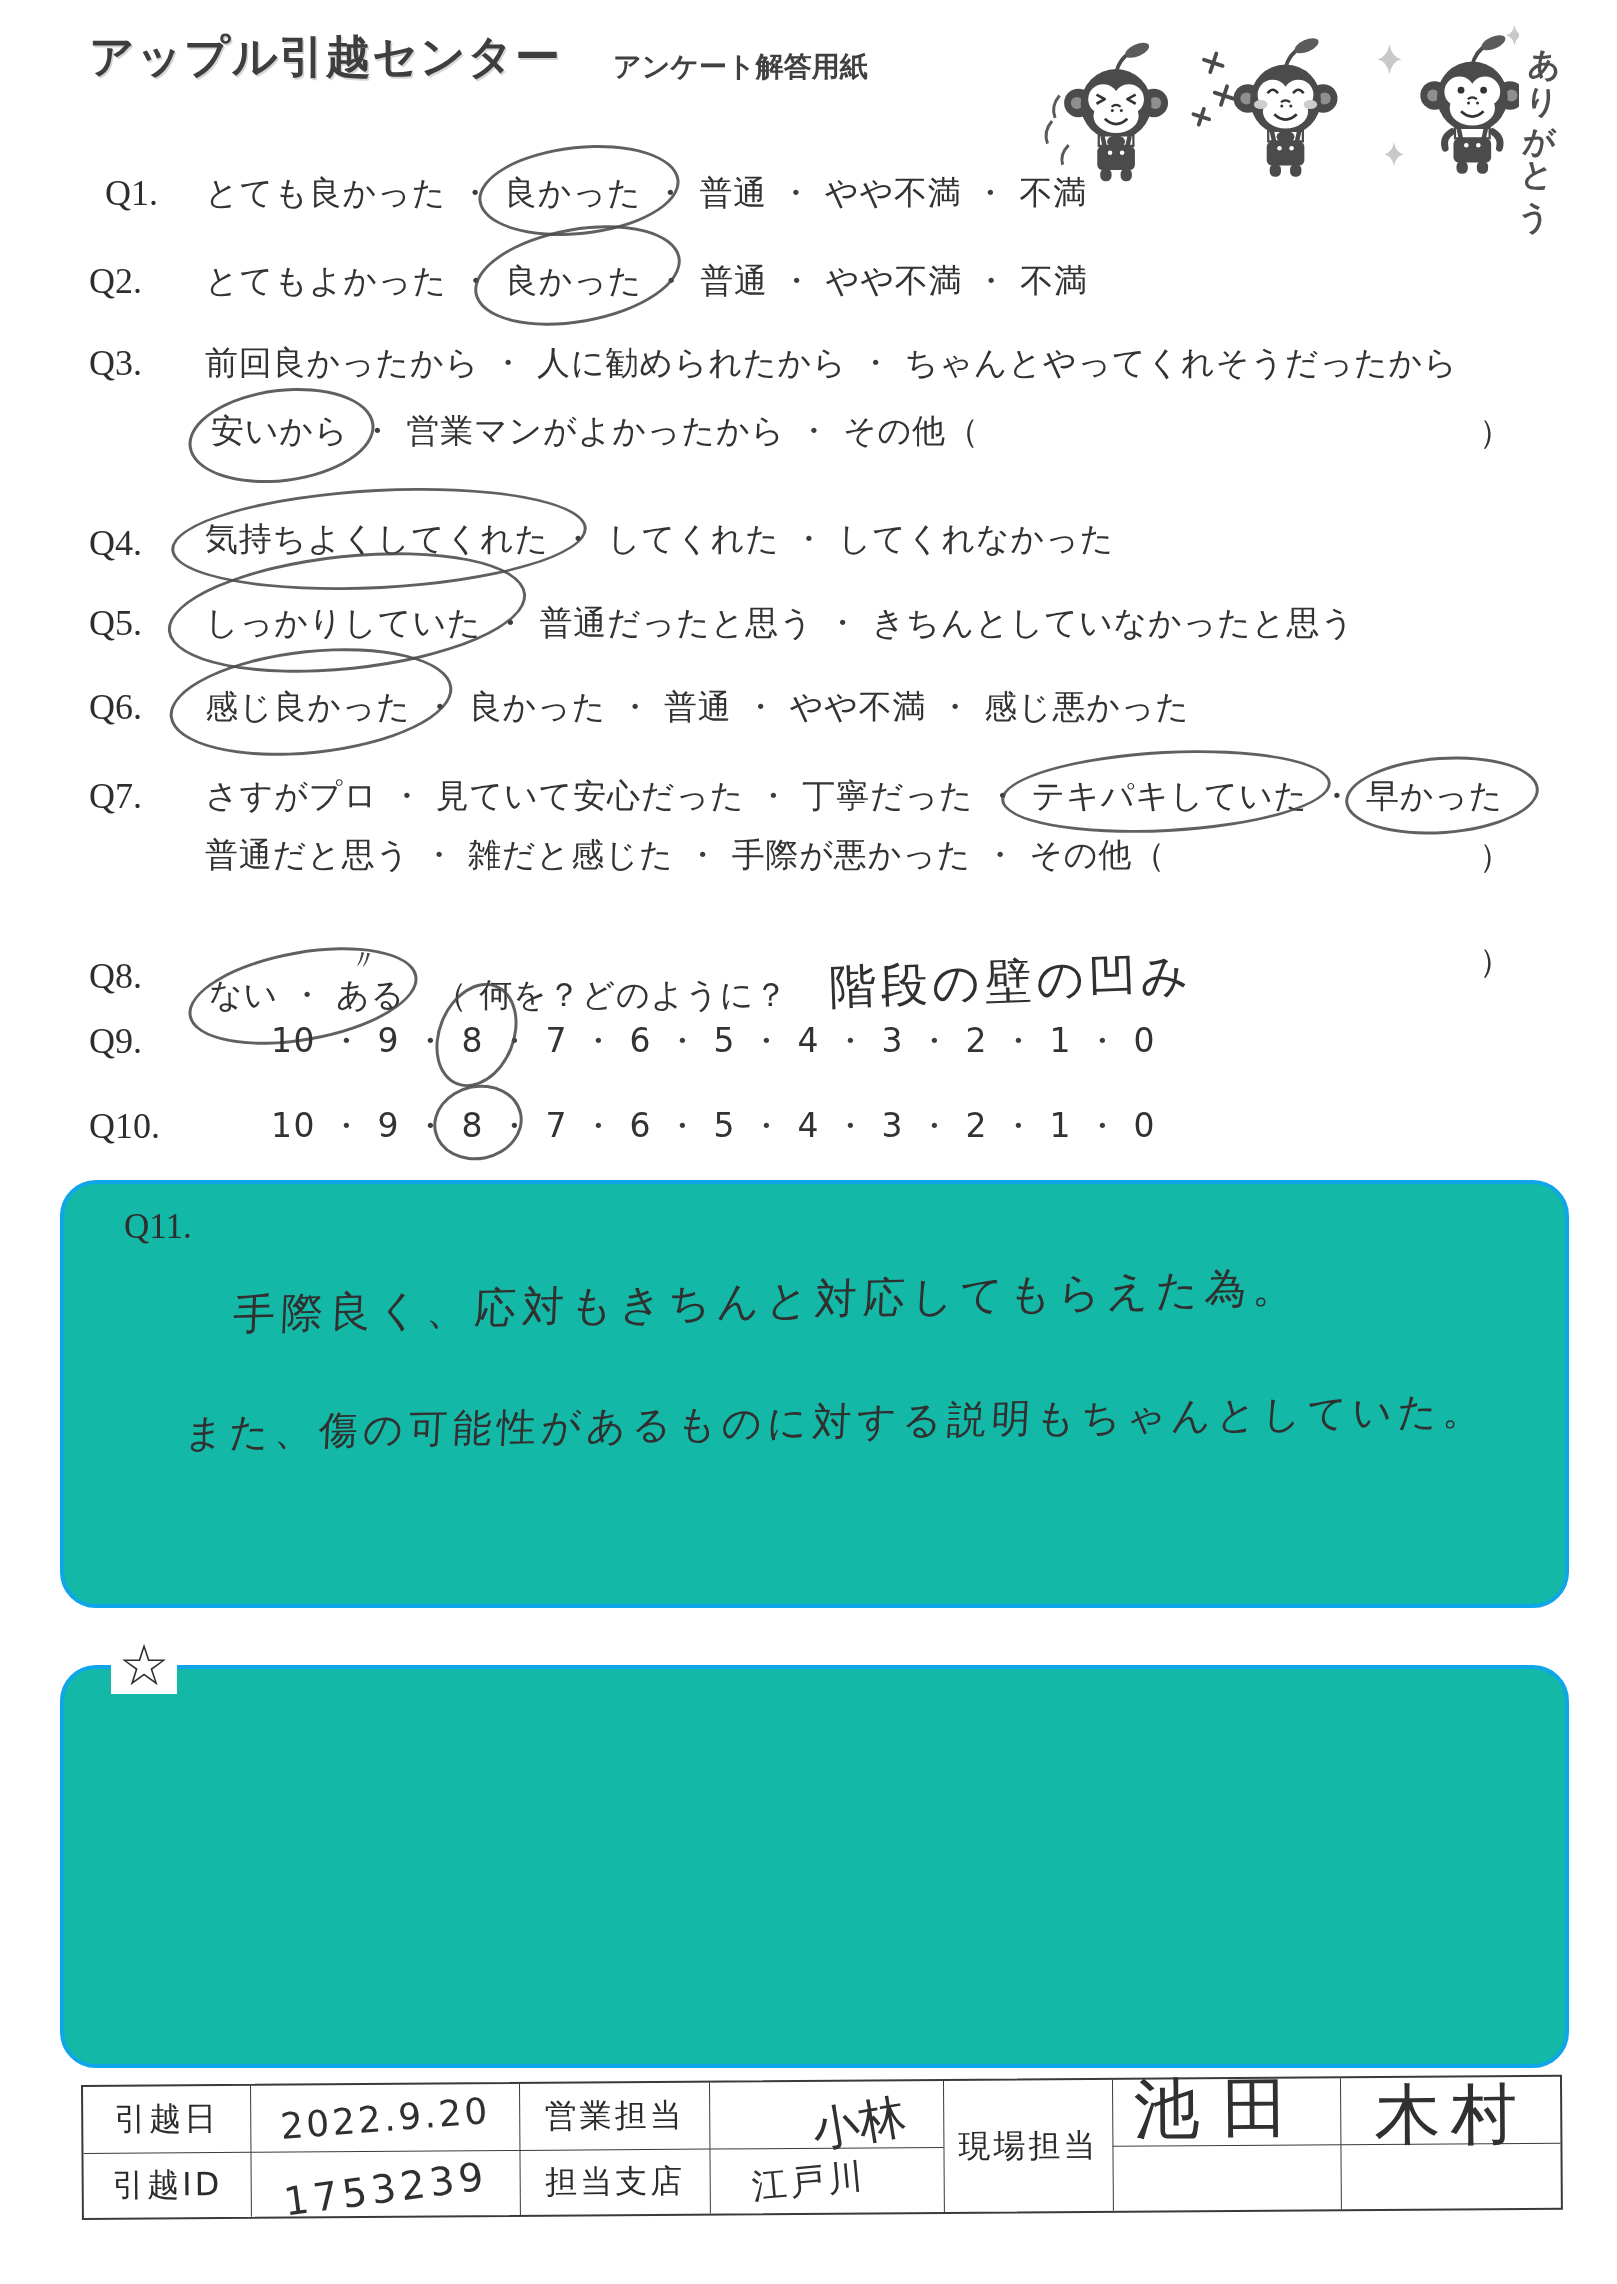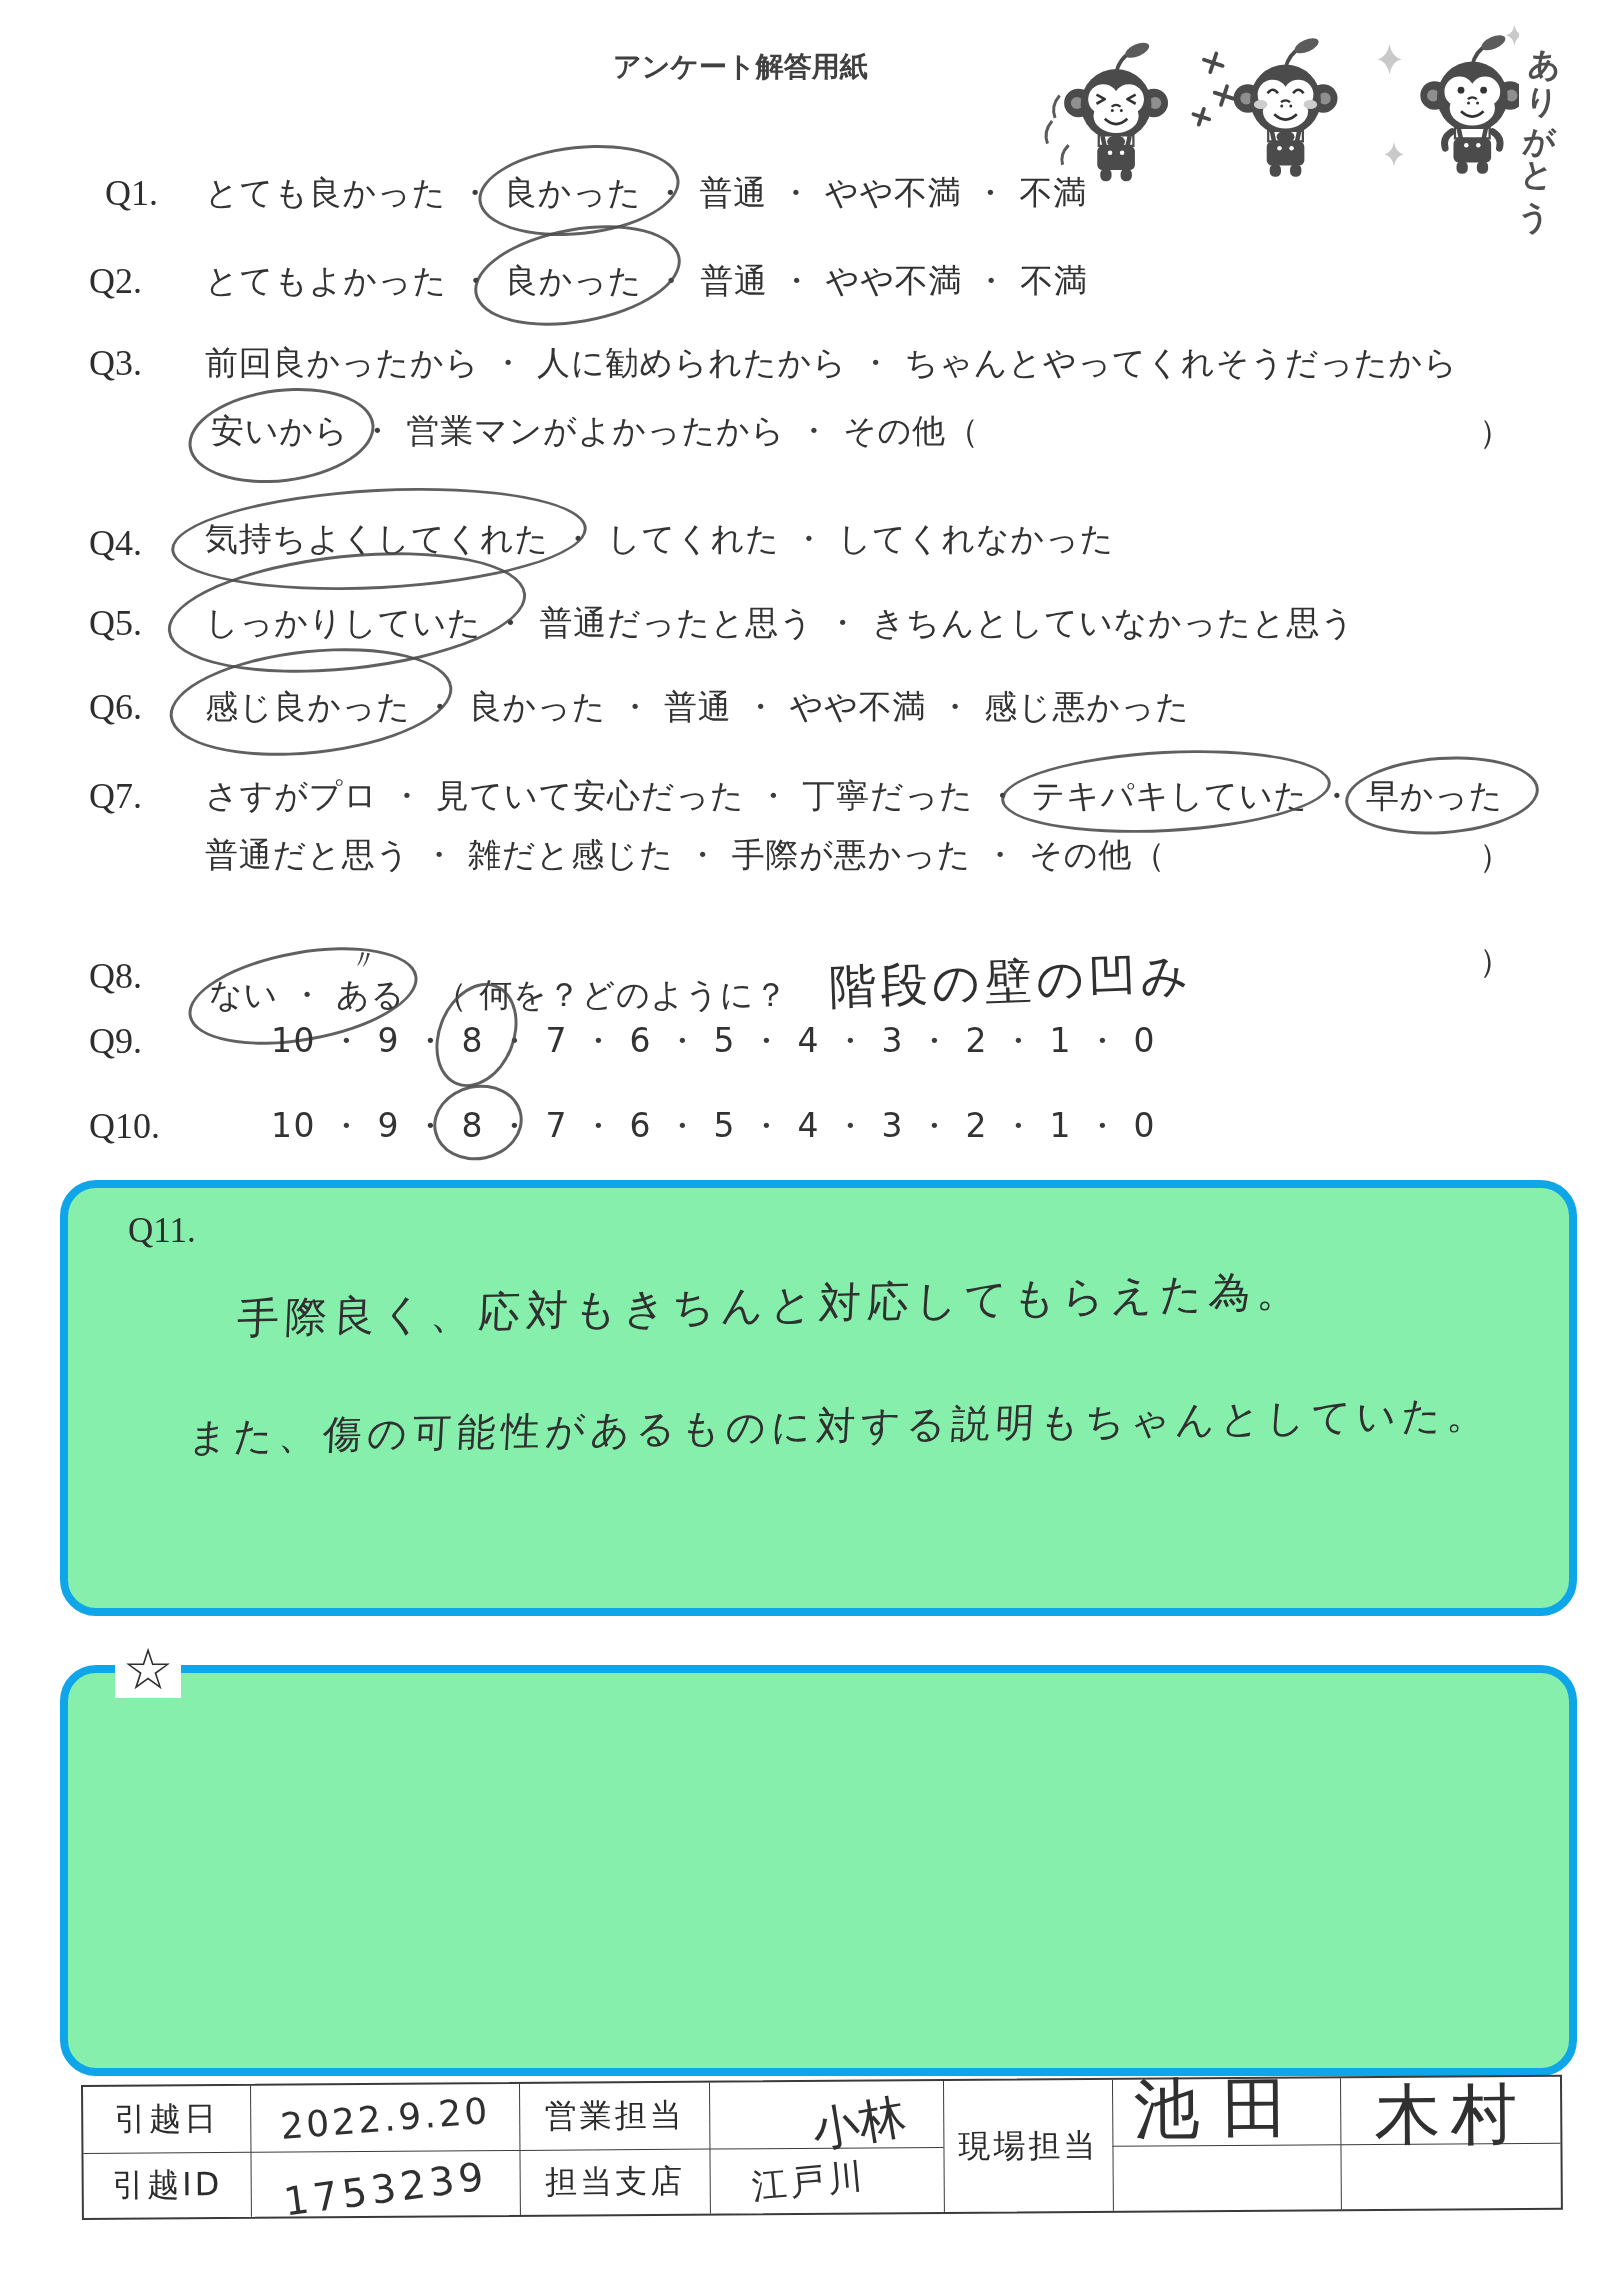--- a/index.html
+++ b/index.html
@@ -21,21 +21,21 @@
   .sep{margin:0 12px;color:#3c3c3c;}
   .nums .sep{margin:0 13.5px;}
   .opt{position:relative;display:inline-block;}
   .circ{position:absolute;border:3px solid rgba(74,74,74,.88);border-radius:50%;pointer-events:none;}
   .ditto{position:absolute;top:-35px;left:13.5px;font-size:29px;color:#444;font-style:normal;transform:rotate(8deg);}
   .suffix{margin-left:29px;}
   .hw{color:#303030;display:inline-block;}
   .ans{font-size:47px;margin-left:41px;position:relative;top:-9px;transform:rotate(-2deg);letter-spacing:4.5px;}
   .close-paren{position:absolute;font-size:33px;color:#333;}
   
-  .big-box{position:absolute;left:60px;width:1501px;border:8px solid #0ea5e9;border-radius:36px;background:#86efac;}
+  .big-box{position:absolute;left:60px;width:1501px;border:4px solid #0ea5e9;border-radius:36px;background:#14b8a6;}
   #q11box{top:1180px;height:420px;}
   #starbox{top:1665px;height:395px;}
   .q11-label{position:absolute;left:60px;top:22.6px;font-family:"Liberation Serif","DejaVu Serif",serif;
              font-size:35px;color:#2e2e2e;}
   .hw-line1{position:absolute;left:169px;top:89px;font-size:42px;transform:rotate(-1.5deg) skewX(-4deg);letter-spacing:6px;}
   .hw-line2{position:absolute;left:120px;top:211px;font-size:39px;transform:rotate(-1deg) skewX(-4deg);letter-spacing:5.3px;}
   .star{position:absolute;left:47px;top:-32px;font-size:57px;color:#2f2f2f;background:#fff;padding:0 7.5px;line-height:1;}
   
   .ftable{position:absolute;left:81px;top:2085px;display:grid;
           grid-template-columns:167px 269px 190px 234px 169px 228px 220px;
@@ -51,20 +51,21 @@
   .sig-kobayashi{font-size:47px;transform:rotate(-9deg) translate(30px,13.5px);z-index:2;}
   .sig-edogawa{font-size:35px;transform:rotate(-5deg) translate(-19px,-1.5px);letter-spacing:3px;}
   .sig-ikeda{font-size:66px;transform:translate(-4.5px,-3px);letter-spacing:22.6px;z-index:2;}
   .sig-kimura{font-size:66px;transform:translate(0,4.5px);letter-spacing:10.5px;z-index:2;}
 </style>
 </head>
 <body>
 
 <div class="page">
 
+  <div class="title">アップル引越センター</div>
   <div class="subtitle">アンケート解答用紙</div>
 
   <svg class="mascots" width="482" height="187" viewBox="0 0 640 248">
     <defs>
       <g id="mk">
         <circle cx="-50" cy="-2" r="19" fill="#4b4b4b"></circle>
         <circle cx="50" cy="-2" r="19" fill="#4b4b4b"></circle>
         <circle cx="-52" cy="-2" r="8" fill="#8f8f8f"></circle>
         <circle cx="52" cy="-2" r="8" fill="#8f8f8f"></circle>
         <path d="M0,-42 C3,-56 10,-64 20,-69" stroke="#4b4b4b" stroke-width="5" fill="none"></path>

